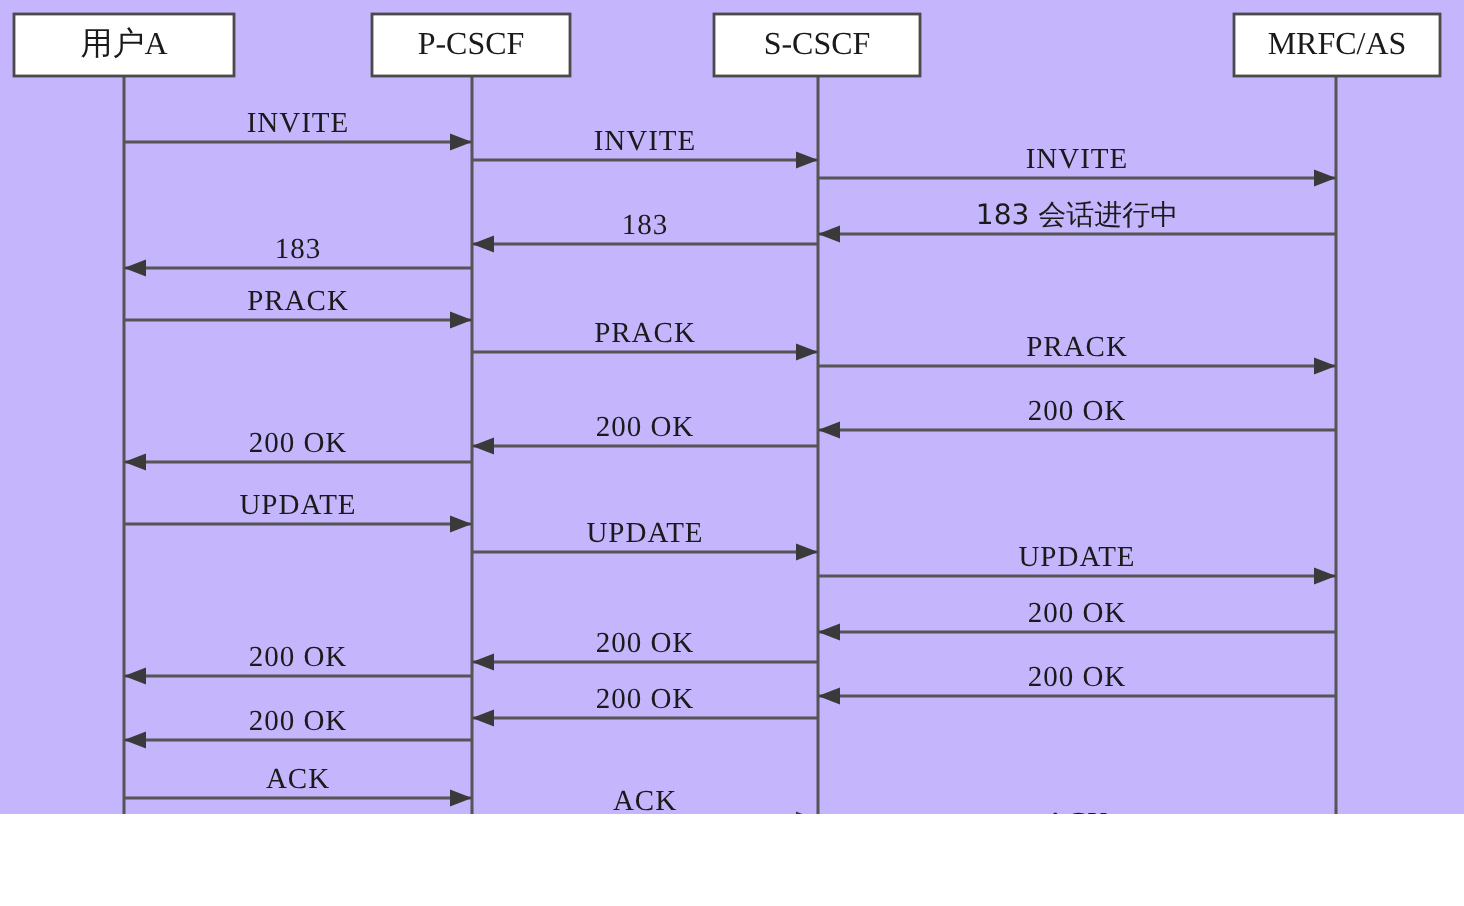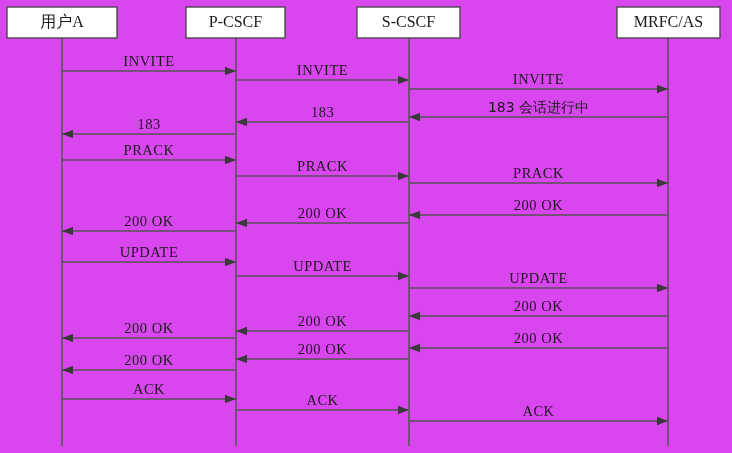--- a/index.html
+++ b/index.html
@@ -6,22 +6,22 @@
     margin: 0;
     padding: 0;
     background: #ffffff;
   }
   body {
     font-family: "Liberation Serif", "DejaVu Serif", serif;
   }
   #diagram-root {
     position: relative;
     width: 732px;
-    height: 453px;
-    background: #d946ef;
+    height: 407px;
+    background: #c4b5fd;
     overflow: hidden;
   }
   #seq-svg {
     position: absolute;
     left: 0;
     top: 0;
     width: 732px;
     height: 453px;
     display: block;
   }

